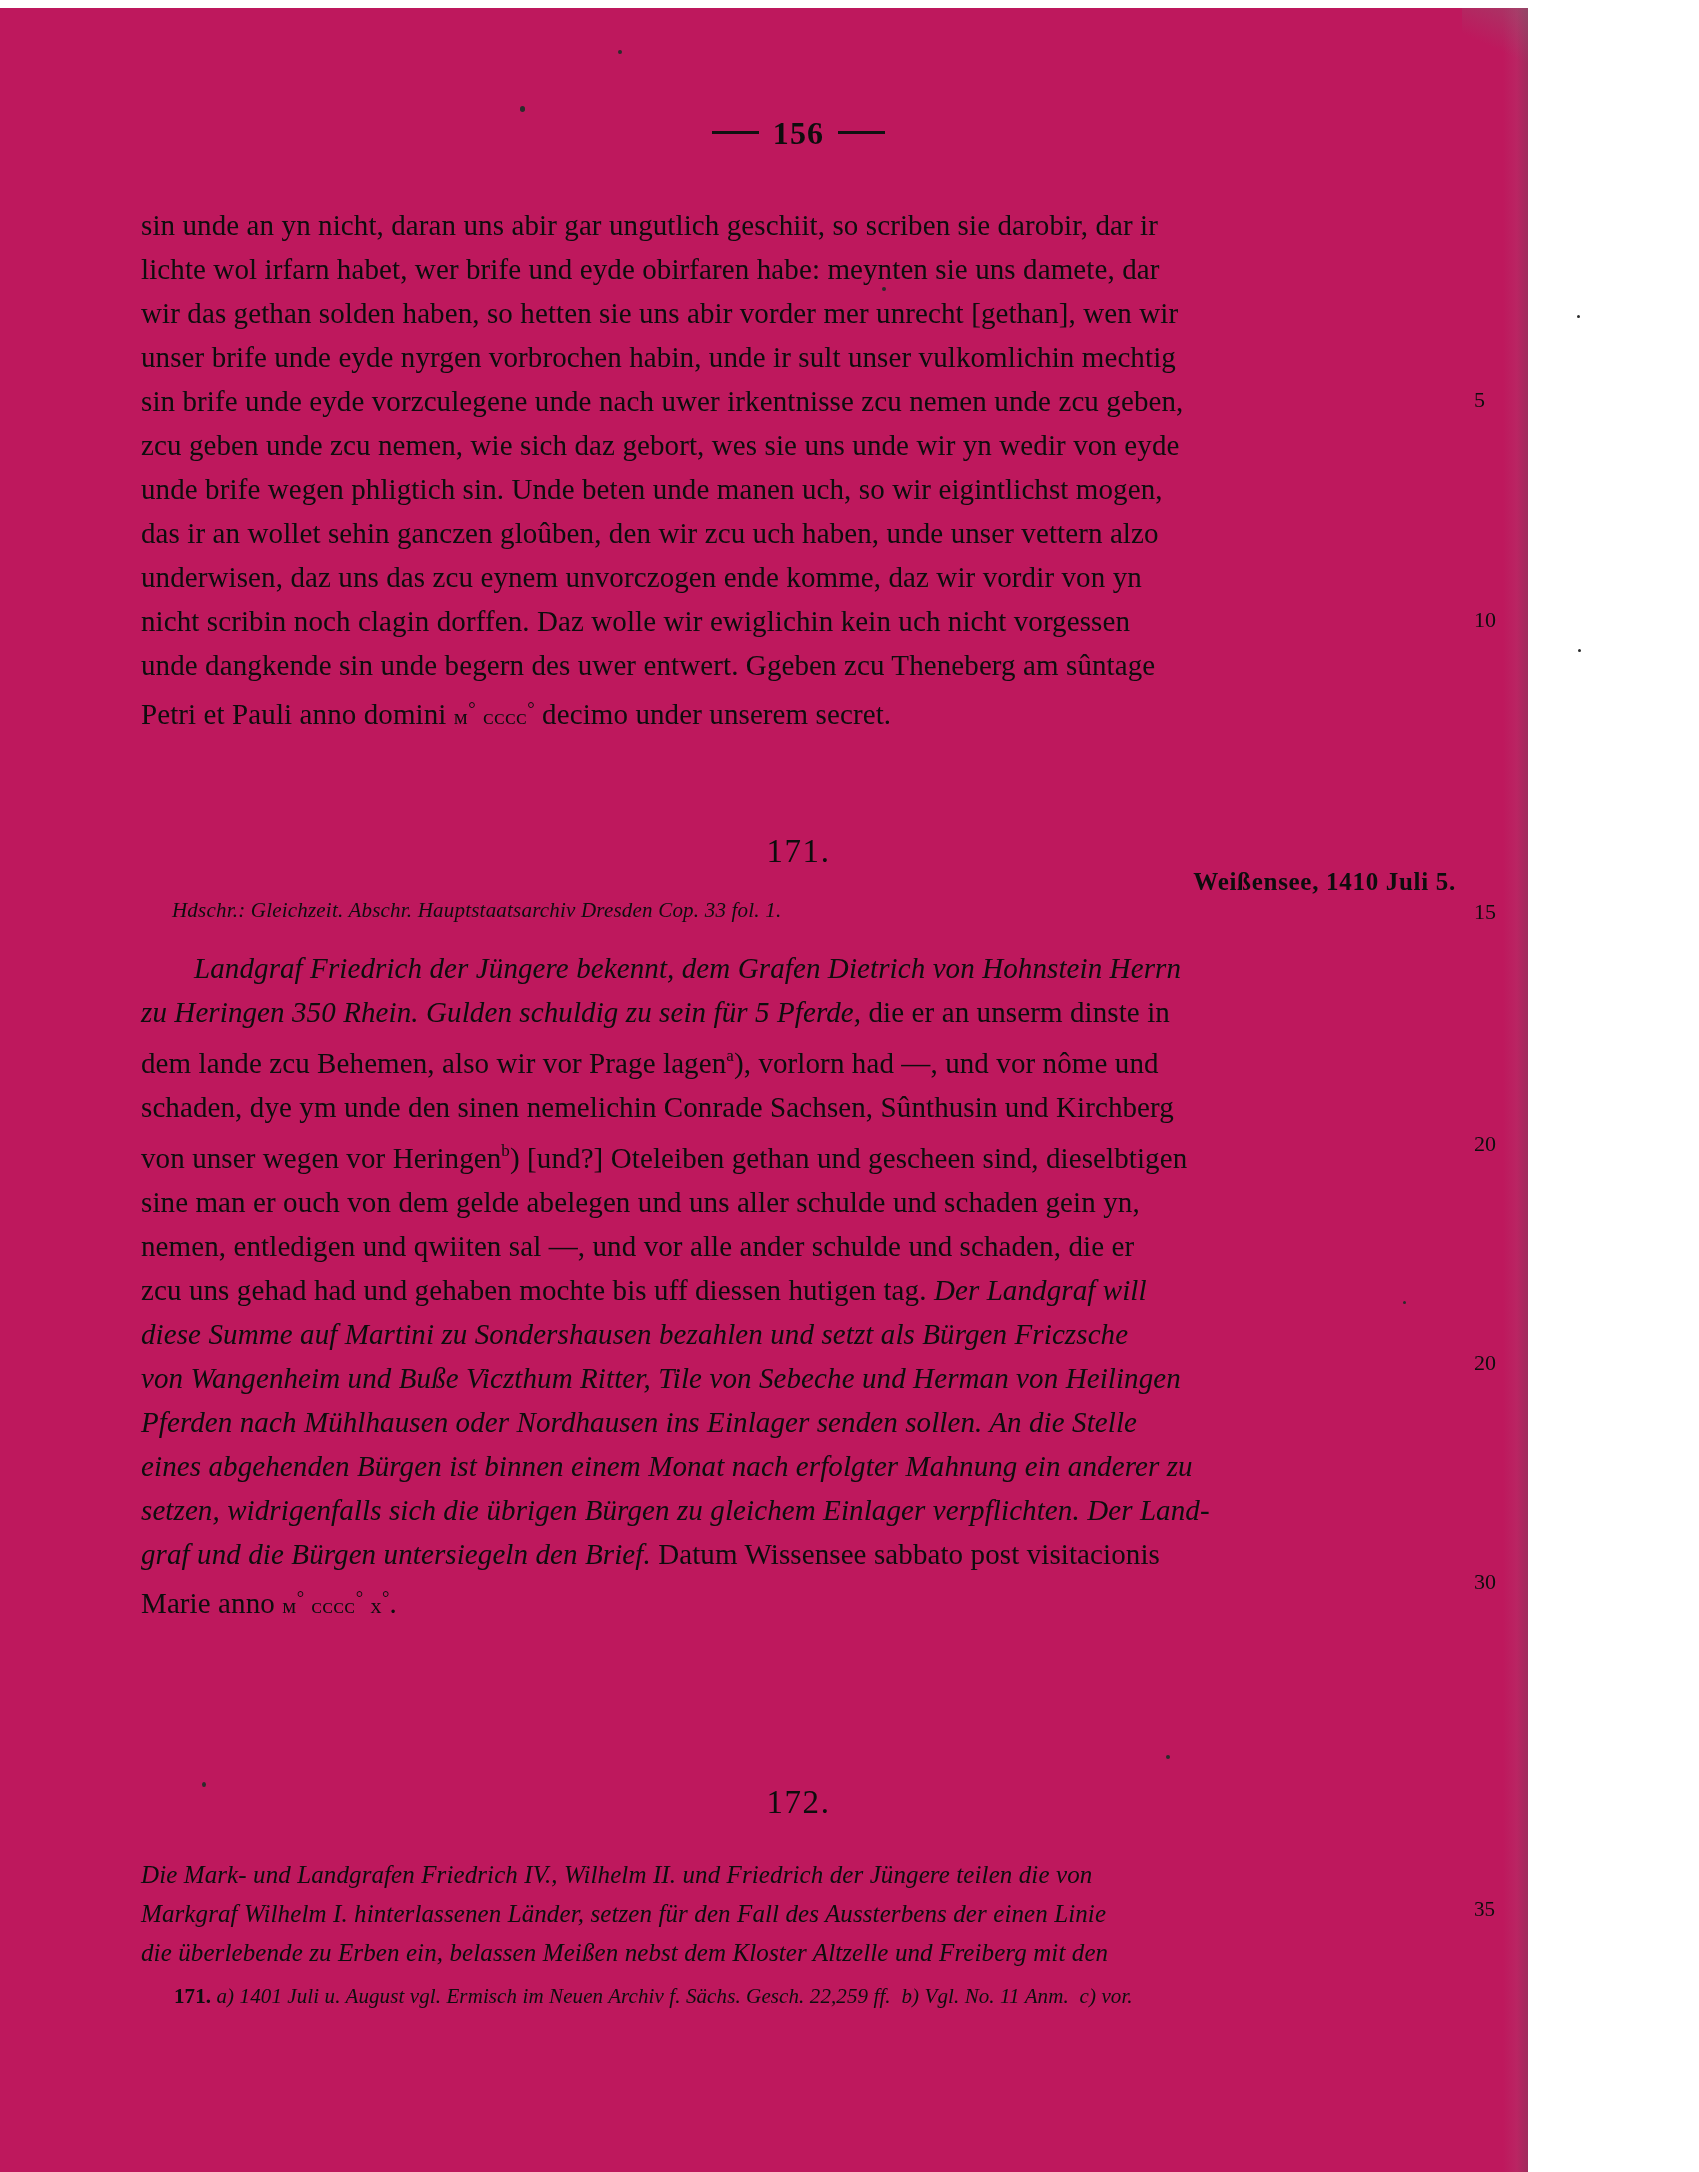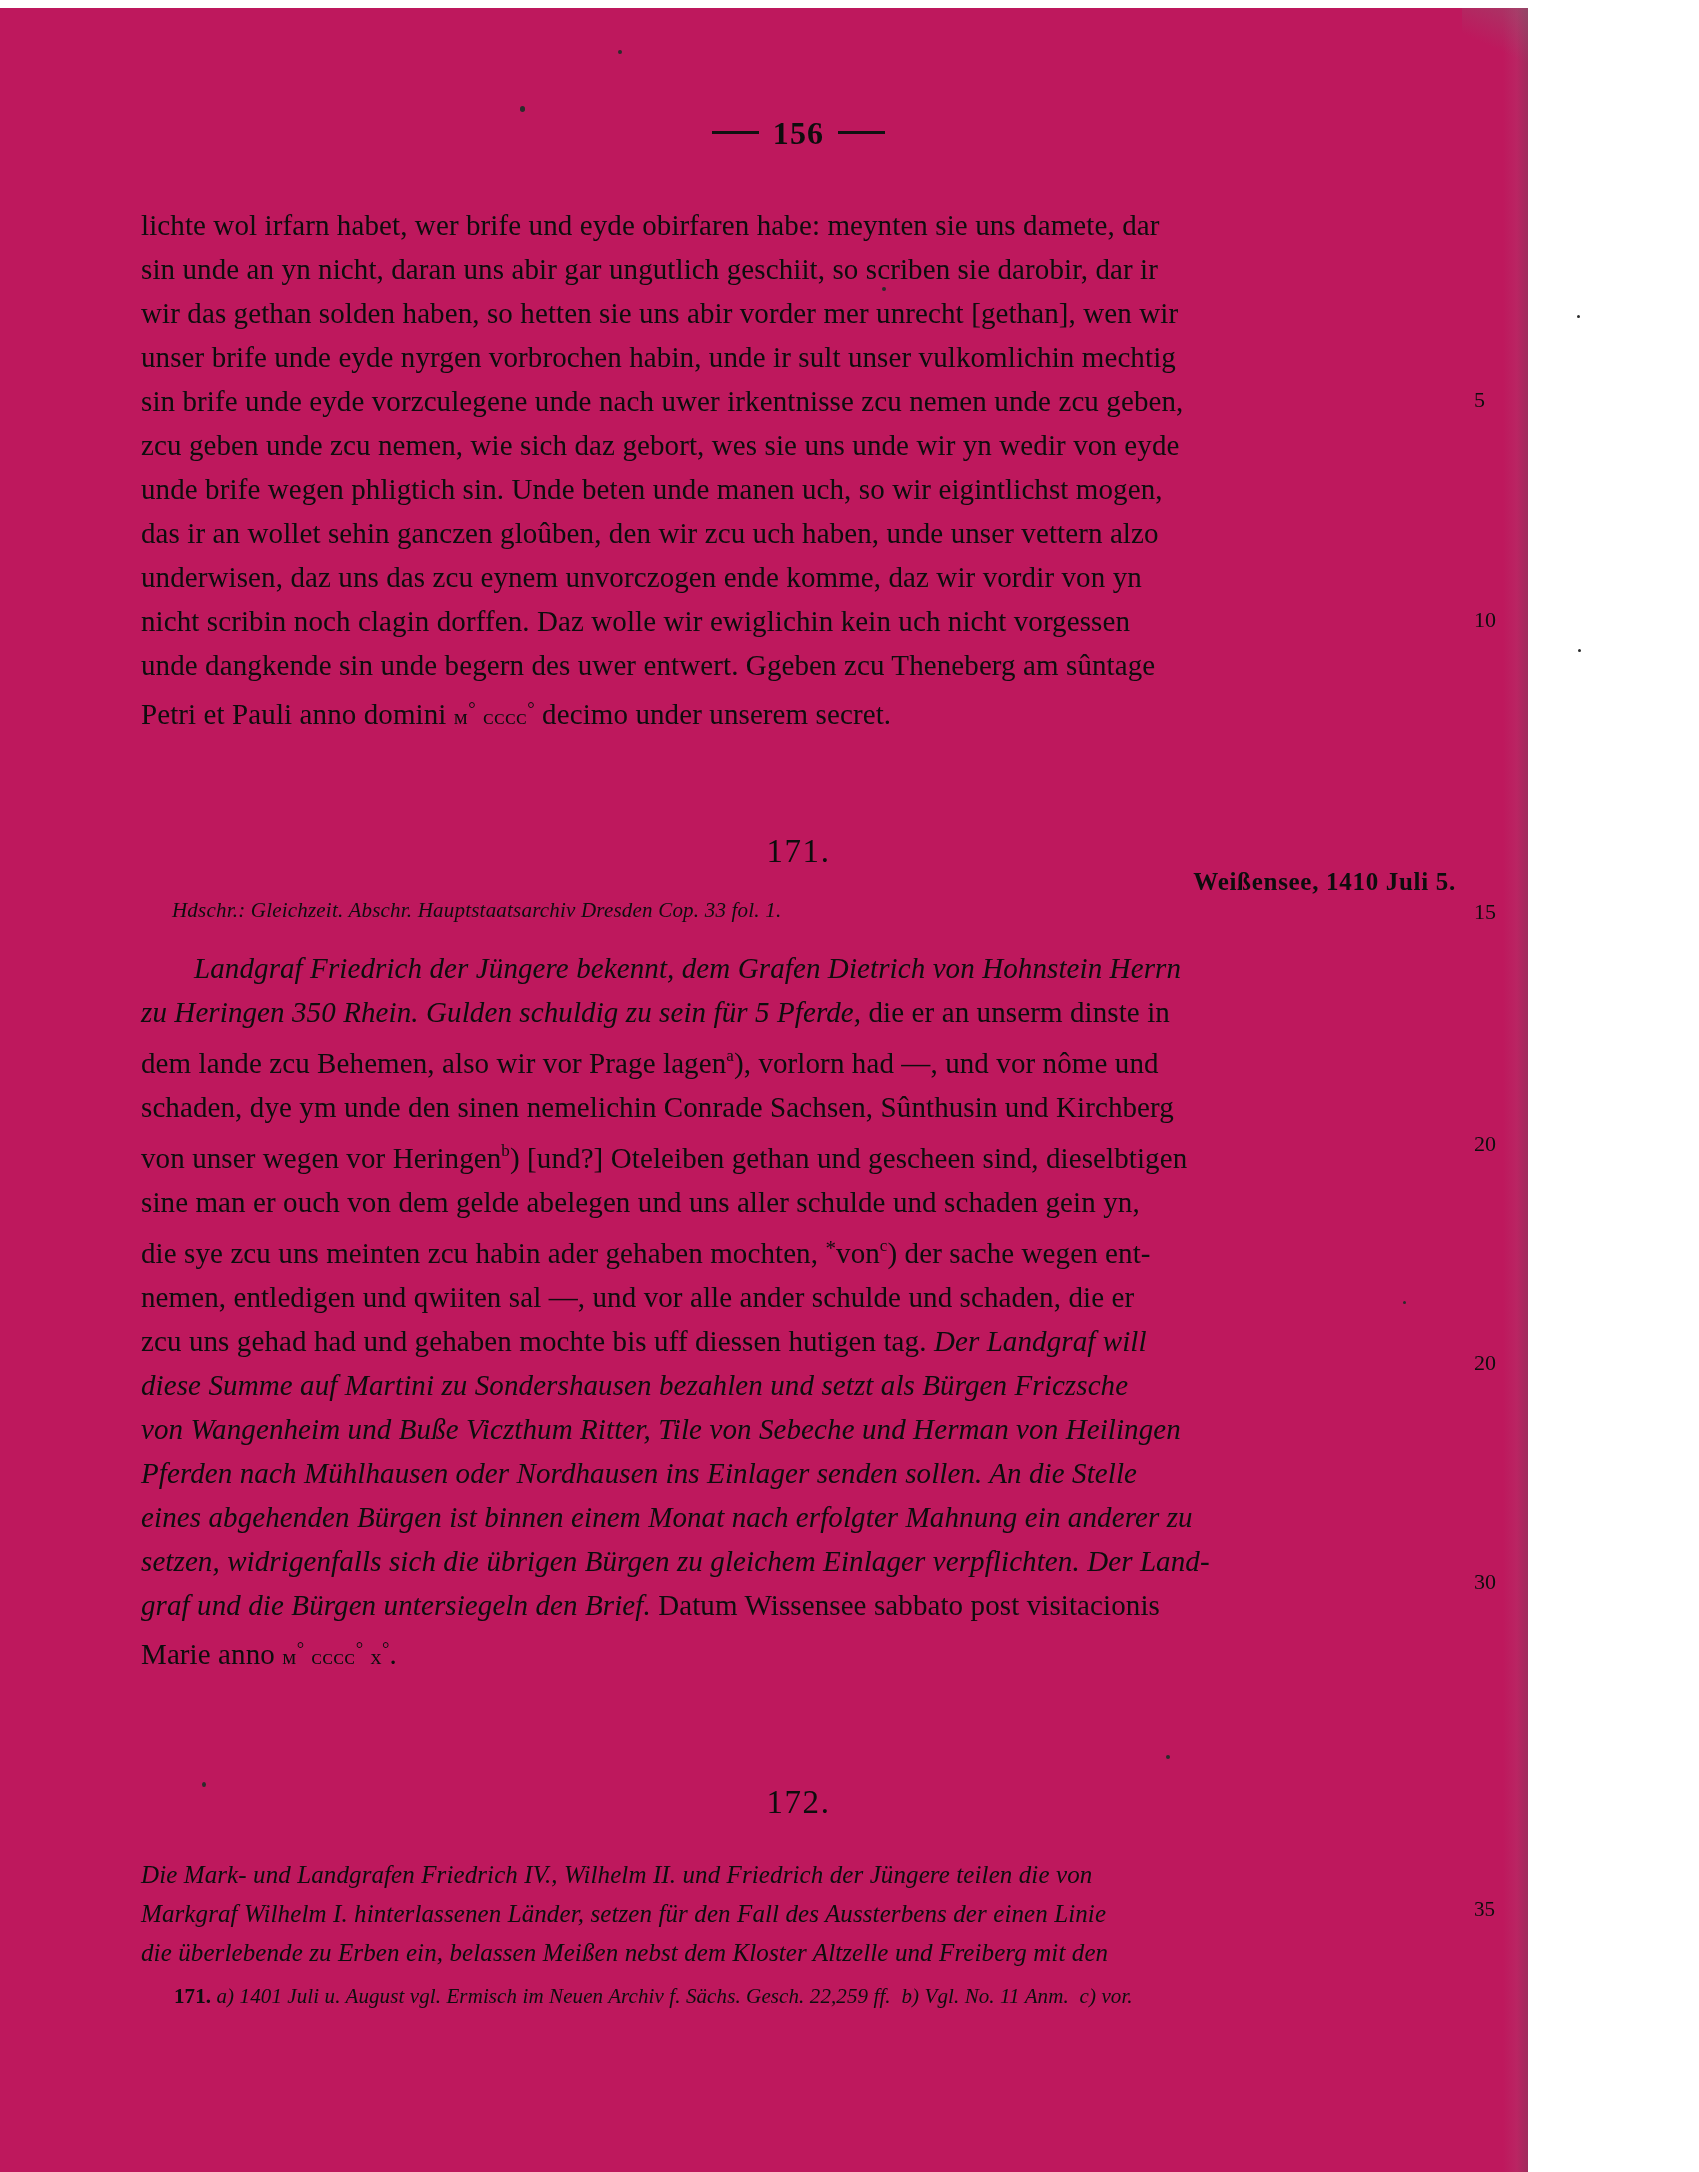--- a/index.html
+++ b/index.html
@@ -163,22 +163,22 @@
   <div class="scan-speck" style="left:202px;top:1774px;width:3.8px;height:5px;"></div>
   <div class="scan-speck" style="left:1403px;top:1293px;width:3.3px;height:3.3px;"></div>
 
   <div class="content">
 
     <div class="running-head">
       <span class="rh-rule"></span><span>156</span><span class="rh-rule"></span>
     </div>
 
     <div class="para" style="top:195px;">
+      <div class="tline">sin unde an yn nicht, daran uns abir gar ungutlich geschiit, so scriben sie darobir, dar ir</div>
       <div class="tline">lichte wol irfarn habet, wer brife und eyde obirfaren habe: meynten sie uns damete, dar</div>
-      <div class="tline">sin unde an yn nicht, daran uns abir gar ungutlich geschiit, so scriben sie darobir, dar ir</div>
       <div class="tline">wir das gethan solden haben, so hetten sie uns abir vorder mer unrecht [gethan], wen wir</div>
       <div class="tline">unser brife unde eyde nyrgen vorbrochen habin, unde ir sult unser vulkomlichin mechtig</div>
       <div class="tline">sin brife unde eyde vorzculegene unde nach uwer irkentnisse zcu nemen unde zcu geben,</div>
       <div class="tline">zcu geben unde zcu nemen, wie sich daz gebort, wes sie uns unde wir yn wedir von eyde</div>
       <div class="tline">unde brife wegen phligtich sin.  Unde beten unde manen uch, so wir eigintlichst mogen,</div>
       <div class="tline">das ir an wollet sehin ganczen gloûben, den wir zcu uch haben, unde unser vettern alzo</div>
       <div class="tline">underwisen, daz uns das zcu eynem unvorczogen ende komme, daz wir vordir von yn</div>
       <div class="tline">nicht scribin noch clagin dorffen.  Daz wolle wir ewiglichin kein uch nicht vorgessen</div>
       <div class="tline">unde dangkende sin unde begern des uwer entwert.  Ggeben zcu Theneberg am sûntage</div>
       <div class="tline"><span>Petri et Pauli anno domini </span><span class="smallcaps">ᴍ</span><span class="deg">°</span> <span class="smallcaps">ᴄᴄᴄᴄ</span><span class="deg">°</span><span> decimo under unserem secret.</span></div>
@@ -200,21 +200,20 @@
       <div class="tline"><span class="it">zu Heringen 350 Rhein. Gulden schuldig zu sein für 5 Pferde,</span><span> die er an unserm dinste in</span></div>
 
       <div class="tline"><span>dem lande zcu Behemen, also wir vor Prage lagen</span><span class="fn-marker">a</span><span>), vorlorn had —, und vor nôme und</span></div>
 
       <div class="tline">schaden, dye ym unde den sinen nemelichin Conrade Sachsen, Sûnthusin und Kirchberg</div>
 
       <div class="tline"><span>von unser wegen vor Heringen</span><span class="fn-marker">b</span><span>) [und?] Oteleiben gethan und gescheen sind, dieselbtigen</span></div>
 
       <div class="tline">sine man er ouch von dem gelde abelegen und uns aller schulde und schaden gein yn,</div>
 
-      <div class="tline"><span>die sye zcu uns meinten zcu habin ader gehaben mochten, </span><span class="ast">*</span><span>von</span><span class="fn-marker">c</span><span>) der sache wegen ent-</span></div>
 
       <div class="tline">nemen, entledigen und qwiiten sal —, und vor alle ander schulde und schaden, die er</div>
 
       <div class="tline"><span>zcu uns gehad had und gehaben mochte bis uff diessen hutigen tag. </span><span class="it">Der Landgraf will</span></div>
 
       <div class="tline it">diese Summe auf Martini zu Sondershausen bezahlen und setzt als Bürgen Friczsche</div>
       <div class="tline it">von Wangenheim und Buße Viczthum Ritter, Tile von Sebeche und Herman von Heilingen</div>
       <div class="tline it">Pferden nach Mühlhausen oder Nordhausen ins Einlager senden sollen.  An die Stelle</div>
       <div class="tline it">eines abgehenden Bürgen ist binnen einem Monat nach erfolgter Mahnung ein anderer zu</div>
       <div class="tline it">setzen, widrigenfalls sich die übrigen Bürgen zu gleichem Einlager verpflichten.  Der Land-</div>

